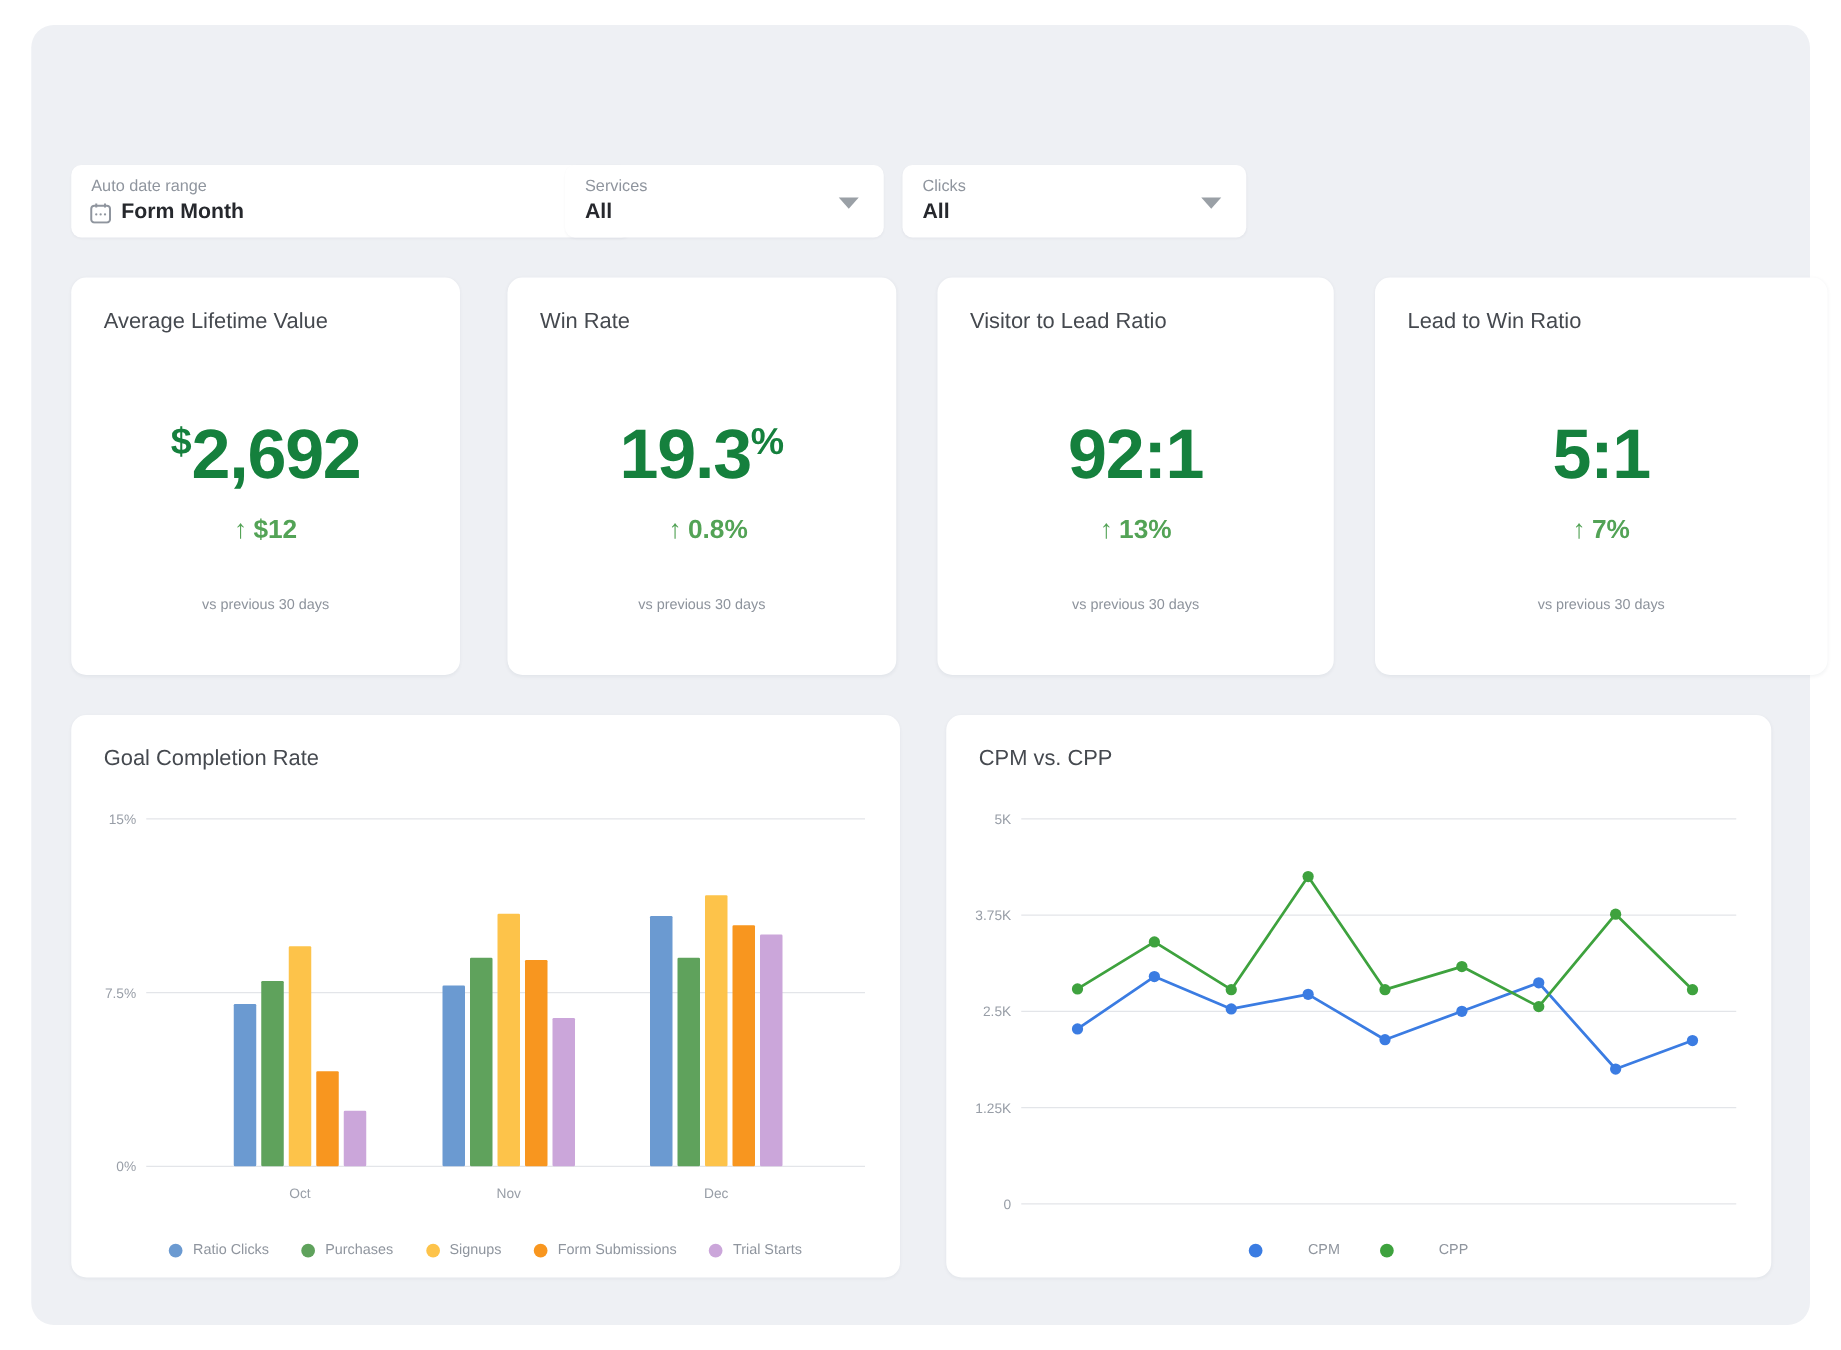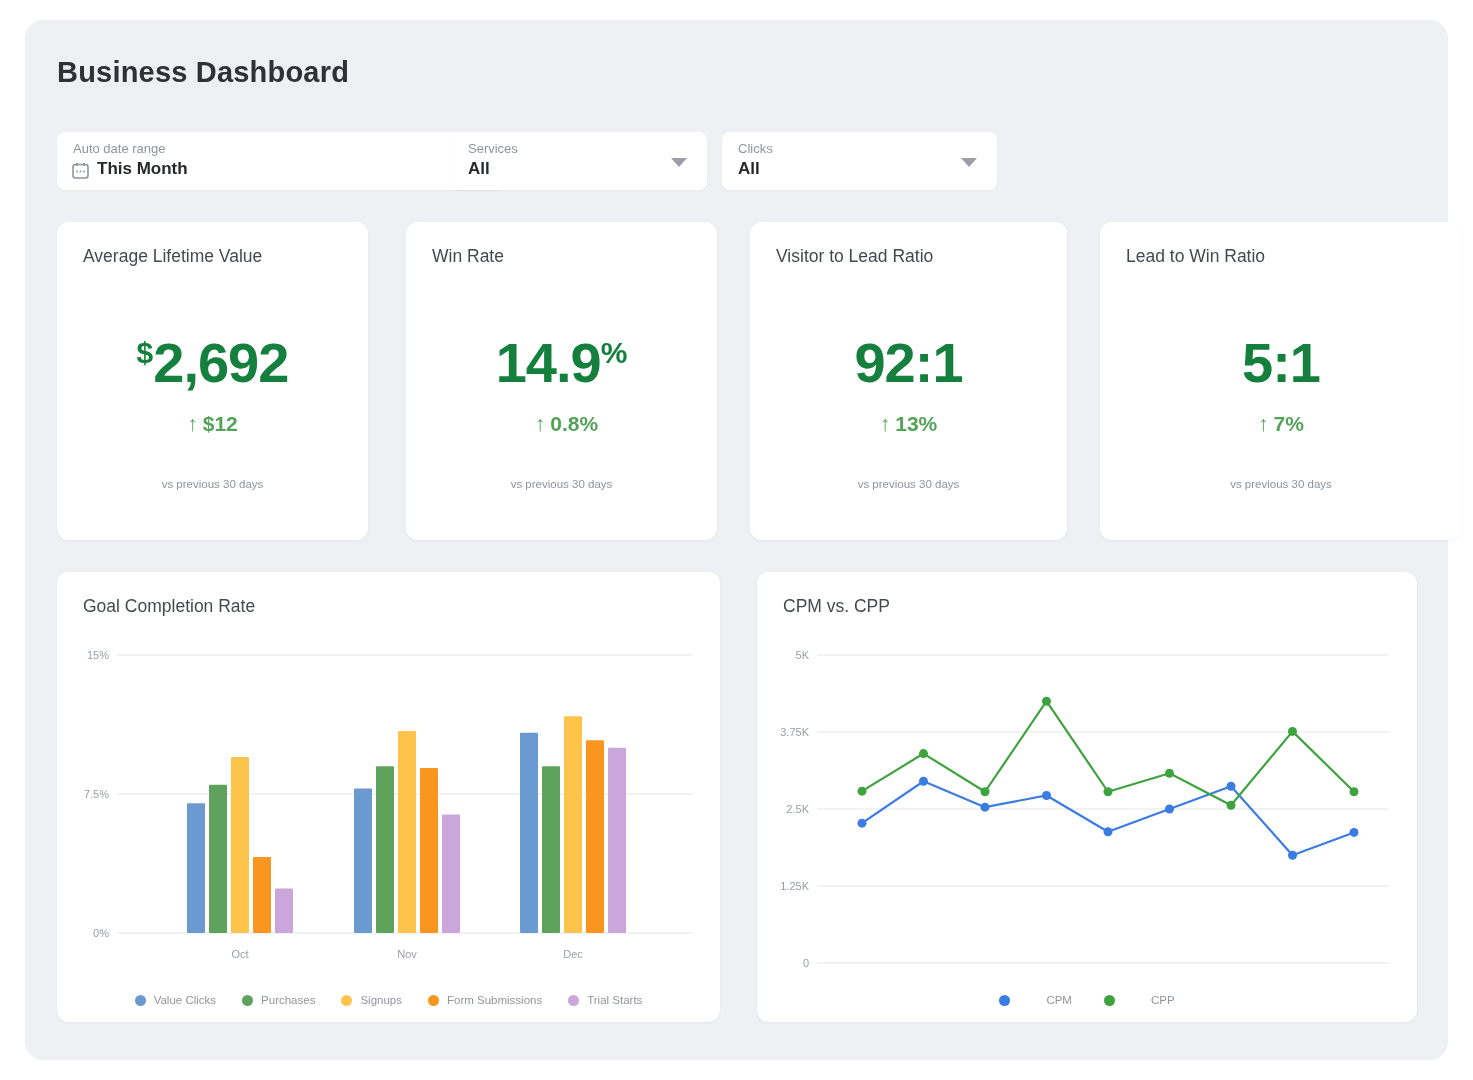--- a/index.html
+++ b/index.html
@@ -47,35 +47,34 @@
   .legend-dot { width:11px; height:11px; border-radius:50%; margin-right:8px; flex:0 0 auto; }
   .legend-label { font-size:11.5px; color:#8f959e; }
   .legend.bar-legend .legend-item { margin:0 13px; }
   .legend.line-legend .legend-item { margin:0 16px;gap:28px; }
 </style>
 </head>
 <body>
 
 <div class="panel">
 
-  <h1 class="page-title">Business Dashboard</h1>
 
   <div class="filter" style="left:32px;width:448px;">
     <div class="filter-label">Auto date range</div>
     <span class="cal-icon">
       <svg width="17" height="17" viewBox="0 0 17 17">
         <rect x="1" y="2.5" width="15" height="13.5" rx="2.5" fill="none" stroke="#8f959e" stroke-width="1.6"></rect>
         <line x1="5" y1="0.8" x2="5" y2="4" stroke="#8f959e" stroke-width="1.6"></line>
         <line x1="12" y1="0.8" x2="12" y2="4" stroke="#8f959e" stroke-width="1.6"></line>
         <circle cx="5" cy="9.5" r="0.9" fill="#8f959e"></circle>
           <circle cx="8.5" cy="9.5" r="0.9" fill="#8f959e"></circle>
           <circle cx="12" cy="9.5" r="0.9" fill="#8f959e"></circle>
       </svg>
     </span>
-    <div class="filter-value with-icon">This Month</div>
+    <div class="filter-value with-icon">Form Month</div>
   </div>
 
   <div class="filter" style="left:427px;width:255px;">
     <div class="filter-label">Services</div>
     <div class="filter-value">All</div>
     <span class="chevron"></span>
   </div>
 
   <div class="filter" style="left:697px;width:275px;">
     <div class="filter-label">Clicks</div>
@@ -85,21 +84,21 @@
 
   <div class="card kpi" style="left:32px;width:311px;">
     <div class="card-title">Average Lifetime Value</div>
     <div class="kpi-value"><span class="kpi-sup">$</span><span>2,692</span></div>
     <div class="kpi-delta" style="color: rgb(83, 163, 86);"><span class="arrow">↑</span><span>$12</span></div>
     <div class="kpi-foot">vs previous 30 days</div>
   </div>
 
   <div class="card kpi" style="left:381px;width:311px;">
     <div class="card-title">Win Rate</div>
-    <div class="kpi-value"><span>14.9</span><span class="kpi-sup">%</span></div>
+    <div class="kpi-value"><span>19.3</span><span class="kpi-sup">%</span></div>
     <div class="kpi-delta" style="color: rgb(83, 163, 86); padding-left: 10px;"><span class="arrow">↑</span><span>0.8%</span></div>
     <div class="kpi-foot">vs previous 30 days</div>
   </div>
 
   <div class="card kpi" style="left:725px;width:317px;">
     <div class="card-title">Visitor to Lead Ratio</div>
     <div class="kpi-value"><span>92:1</span></div>
     <div class="kpi-delta" style="color: rgb(83, 163, 86);"><span class="arrow">↑</span><span>13%</span></div>
     <div class="kpi-foot">vs previous 30 days</div>
   </div>
@@ -135,21 +134,21 @@
         <rect x="196" y="229.01333333333332" width="18" height="75.98666666666666" fill="#f8961f" rx="1"></rect>
         <rect x="363" y="140.0533333333333" width="18" height="164.9466666666667" fill="#f8961f" rx="1"></rect>
         <rect x="529" y="112.25333333333333" width="18" height="192.74666666666667" fill="#f8961f" rx="1"></rect>
         <rect x="218" y="260.52" width="18" height="44.480000000000004" fill="#cba6da" rx="1"></rect>
         <rect x="385" y="186.38666666666666" width="18" height="118.61333333333334" fill="#cba6da" rx="1"></rect>
         <rect x="551" y="119.66666666666669" width="18" height="185.33333333333331" fill="#cba6da" rx="1"></rect>
       </svg>
     <div class="legend bar-legend">
         <div class="legend-item">
           <span class="legend-dot" style="background: rgb(107, 154, 209);"></span>
-          <span class="legend-label">Value Clicks</span>
+          <span class="legend-label">Ratio Clicks</span>
         </div>
         <div class="legend-item">
           <span class="legend-dot" style="background: rgb(95, 162, 92);"></span>
           <span class="legend-label">Purchases</span>
         </div>
         <div class="legend-item">
           <span class="legend-dot" style="background: rgb(253, 195, 74);"></span>
           <span class="legend-label">Signups</span>
         </div>
         <div class="legend-item">

